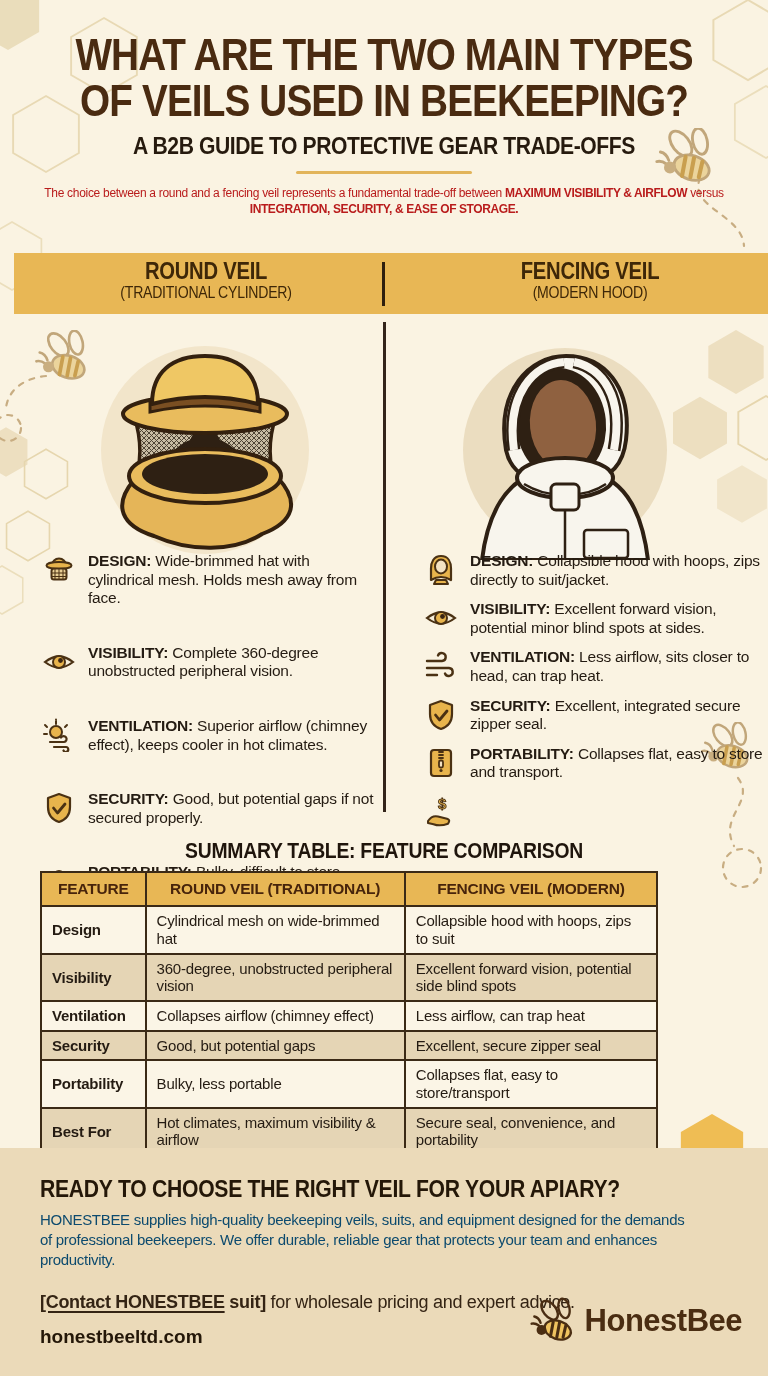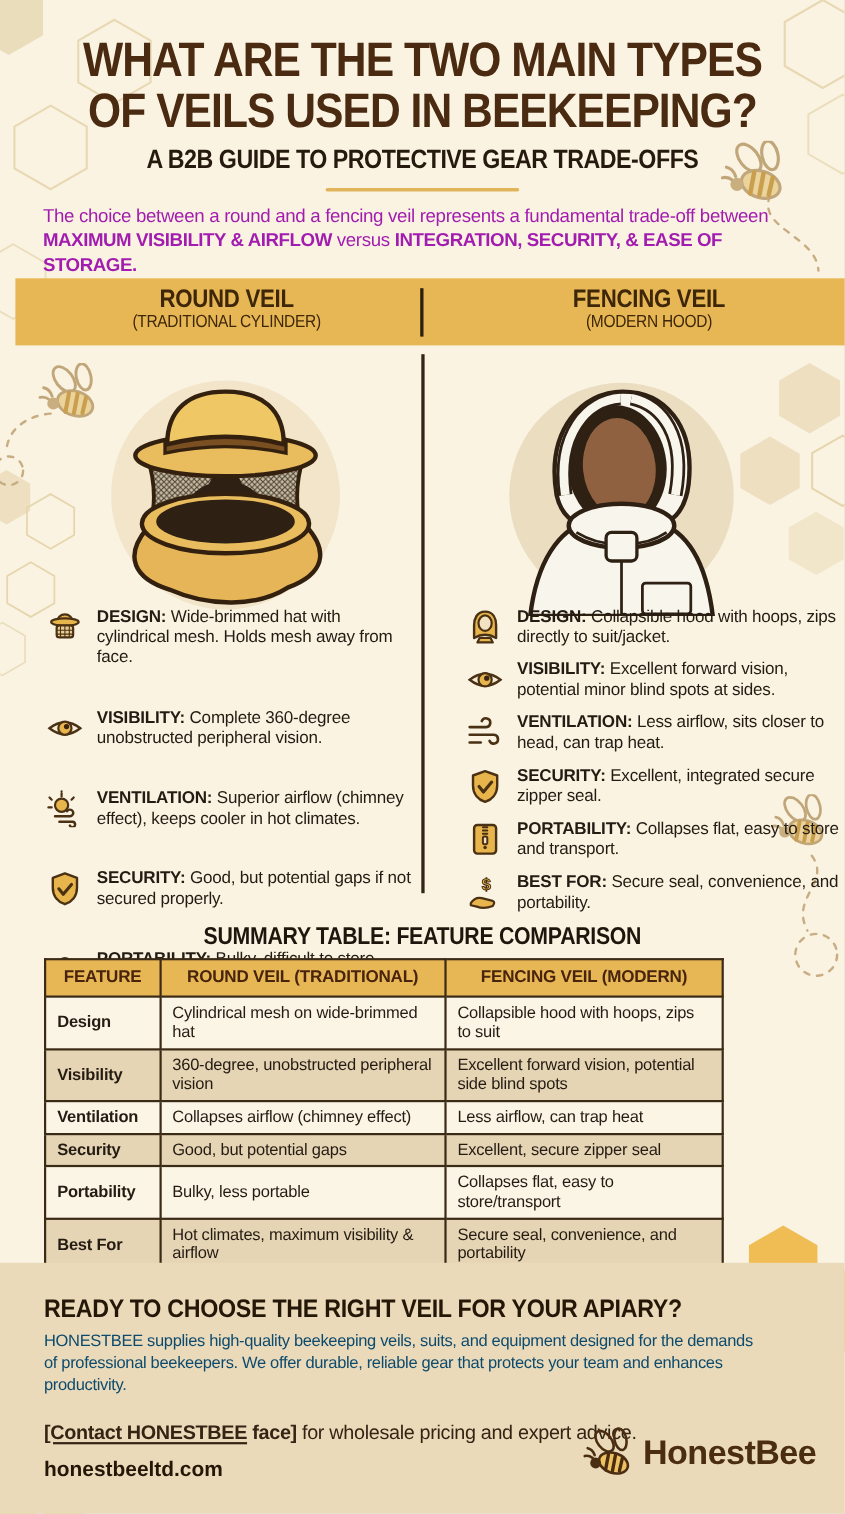--- a/index.html
+++ b/index.html
@@ -8,22 +8,22 @@
   .abs{position:absolute;}
   .cond{transform:scaleX(0.88);transform-origin:center;}
   .cond-l{transform:scaleX(0.92);transform-origin:left center;}
 
   
   .title{top:32px;left:0;width:768px;text-align:center;font-weight:bold;
          font-size:44px;line-height:1.04;color:#4A2B11;letter-spacing:-1px;}
   .subtitle{top:132px;left:0;width:768px;text-align:center;font-weight:bold;
             font-size:24px;color:#261A0E;letter-spacing:-0.5px;}
   .gold-divider{top:171px;left:296px;width:176px;height:3px;background:#E2B45A;border-radius:2px;}
-  .intro{top:186px;left:39px;width:690px;font-size:17px;line-height:1.3;
-         color:#a21caf;letter-spacing:-0.3px;}
+  .intro{top:186px;left:39px;width:690px;text-align:center;font-size:12px;line-height:1.3;
+         color:#b91c1c;letter-spacing:-0.3px;}
   .intro b{letter-spacing:-0.4px;}
 
   
   .band{top:253px;left:0;width:768px;height:61px;background:#E8B755;display:flex;margin-left:14px;}
   .band-col{width:50%;text-align:center;padding-top:6px;box-sizing:border-box;}
   .band-title{font-size:23px;font-weight:bold;color:#3E2708;line-height:1.1;letter-spacing:-0.3px;}
   .band-sub{font-size:16px;color:#3E2708;line-height:1.15;letter-spacing:-0.3px;}
   .band-divider{top:262px;left:382px;width:3px;height:44px;background:#2F1F0E;}
   .col-divider{top:322px;left:383px;width:3px;height:490px;background:#33241A;}
 
@@ -339,21 +339,20 @@
       </span>
       <div class="tx"><b>PORTABILITY:</b><span> Collapses flat, easy to store and transport.</span></div>
     </div>
     <div class="feat">
       <span class="ic">
         <svg width="34" height="34" viewBox="0 0 34 34">
             <text x="14" y="15" font-size="15" font-weight="bold" fill="#E8B44C" stroke="#4A3113" stroke-width="0.9">$</text>
             <path d="M4 27 q4 -6 10 -4.5 l9 2.2 q3 1 2 3 l-1 2 q-8 3 -14.5 0.5 l-5.5 -1.2 z" fill="#E8B44C" stroke="#4A3113" stroke-width="2" stroke-linejoin="round"></path>
           </svg>
       </span>
-      <div class="tx"><b>BEST FOR:</b><span> Secure seal, convenience, and portability.</span></div>
     </div>
   </div>
 
   <div class="abs sum-title cond">SUMMARY TABLE: FEATURE COMPARISON</div>
   <table class="sum">
     <colgroup>
         <col style="width:107px">
         <col style="width:295px">
         <col style="width:289px">
       </colgroup>
@@ -395,21 +394,21 @@
         <td>Hot climates, maximum visibility &amp; airflow</td>
         <td>Secure seal, convenience, and portability</td>
       </tr>
     </tbody>
   </table>
 
   <div class="abs footer"></div>
   <div class="abs f-head cond-l">READY TO CHOOSE THE RIGHT VEIL FOR YOUR APIARY?</div>
   <div class="abs f-body">HONESTBEE supplies high-quality beekeeping veils, suits, and equipment designed for the demands of professional beekeepers. We offer durable, reliable gear that protects your team and enhances productivity.</div>
   <div class="abs f-contact">
-    <span class="link">[Contact HONESTBEE</span><b> face]</b><span> for wholesale pricing and expert advice.</span>
+    <span class="link">[Contact HONESTBEE</span><b> suit]</b><span> for wholesale pricing and expert advice.</span>
   </div>
   <div class="abs f-site">honestbeeltd.com</div>
 
   <div class="abs logo">
     <svg width="54" height="48" viewBox="0 0 60 50">
       <g fill="none" stroke="#4A2D12" stroke-width="2.6" stroke-linecap="round">
         <ellipse cx="24" cy="13" rx="7" ry="12" transform="rotate(-38 24 13)"></ellipse>
         <ellipse cx="40" cy="11" rx="6" ry="11" transform="rotate(-12 40 11)"></ellipse>
         <path d="M12 30 q-4 -3 -8 -2"></path>
           <path d="M14 27 q-2 -6 -7 -7"></path>

